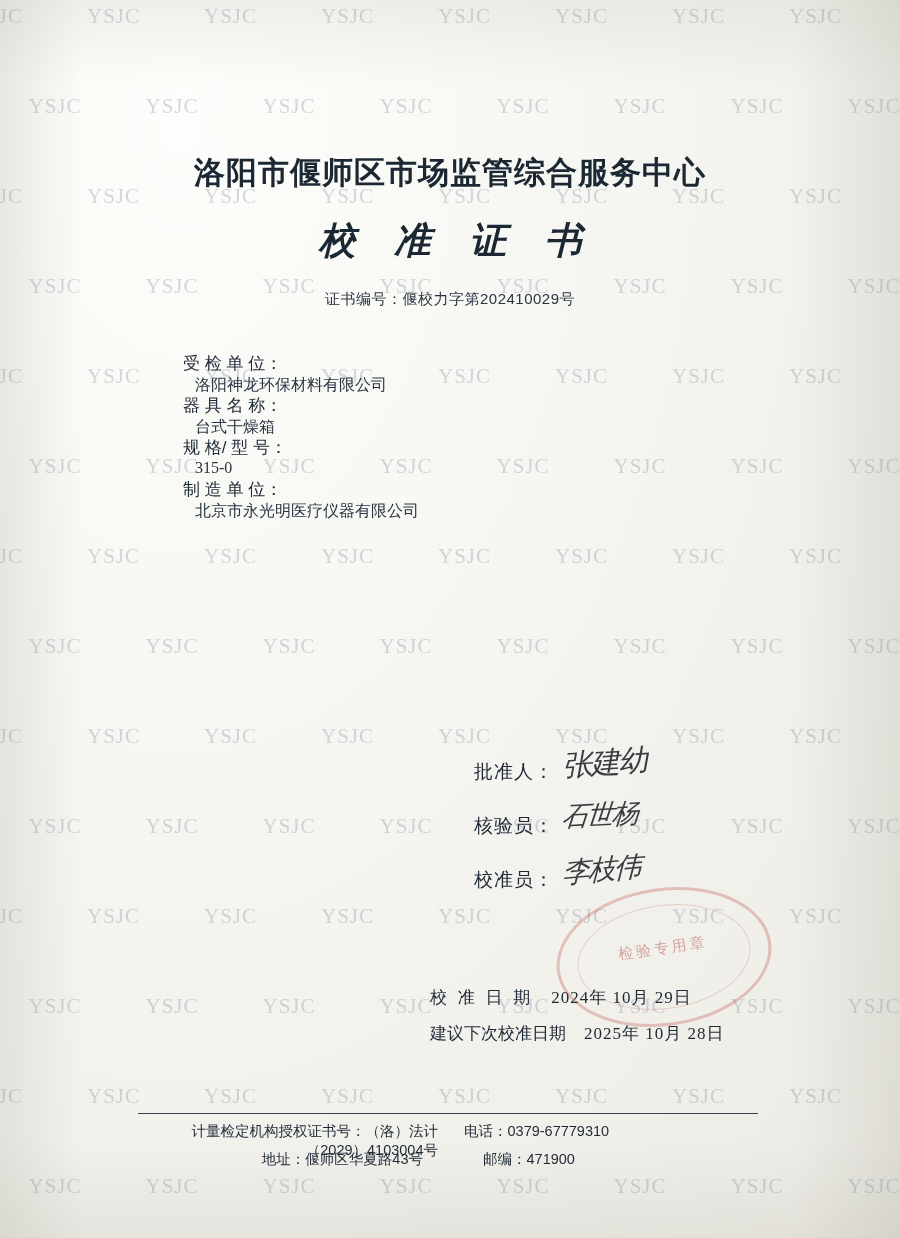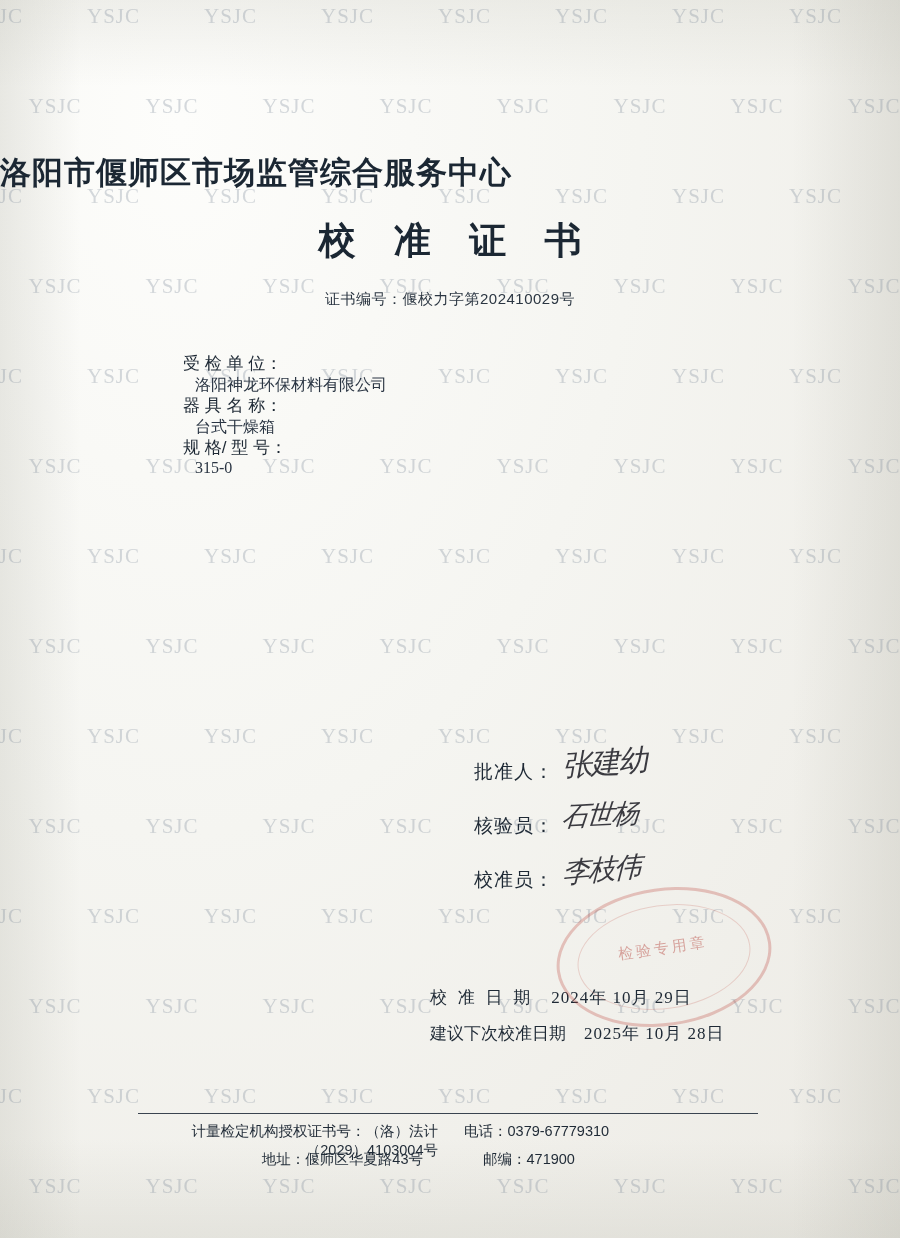--- a/index.html
+++ b/index.html
@@ -57,39 +57,40 @@
     z-index: 3;
     width: 900px;
     height: 1238px;
   }
 
   .org-title {
     position: absolute;
     top: 152px;
     left: 0;
     width: 900px;
-    text-align: left;
+    text-align: center;
     font-family: "Liberation Sans", "DejaVu Sans", sans-serif;
     font-weight: bold;
     font-size: 31px;
     letter-spacing: 1px;
     color: #1b2733;
   }
   .cert-title {
     position: absolute;
     top: 216px;
     left: 0;
     width: 900px;
     text-align: center;
     font-family: "Liberation Sans", "DejaVu Sans", sans-serif;
     font-weight: bold;
     font-size: 37px;
     letter-spacing: 14px;
     text-indent: 14px;
     color: #1b2733;
+    font-style: italic;
   }
   .cert-no {
     position: absolute;
     top: 290px;
     left: 0;
     width: 900px;
     text-align: center;
     font-size: 15px;
     letter-spacing: .5px;
     color: #2b3642;
@@ -368,20 +369,24 @@
           <div class="field-value cn">洛阳神龙环保材料有限公司</div>
         </div>
         <div class="field-row">
           <div class="field-label">器 具 名 称：</div>
           <div class="field-value cn">台式干燥箱</div>
         </div>
         <div class="field-row">
           <div class="field-label">规 格/ 型 号：</div>
           <div class="field-value">315-0</div>
         </div>
+        <div class="field-row">
+          <div class="field-label">制 造 单 位：</div>
+          <div class="field-value cn">北京市永光明医疗仪器有限公司</div>
+        </div>
       </div>
 
     <div class="sign-block" id="sign-block">
         <div class="sign-row"><span class="sign-label">批准人：</span><span class="sign-script">张建幼</span></div>
         <div class="sign-row"><span class="sign-label">核验员：</span><span class="sign-script">石世杨</span></div>
         <div class="sign-row"><span class="sign-label">校准员：</span><span class="sign-script">李枝伟</span></div>
       </div>
 
     <div class="seal">
       <div class="seal-text">检验专用章</div>

